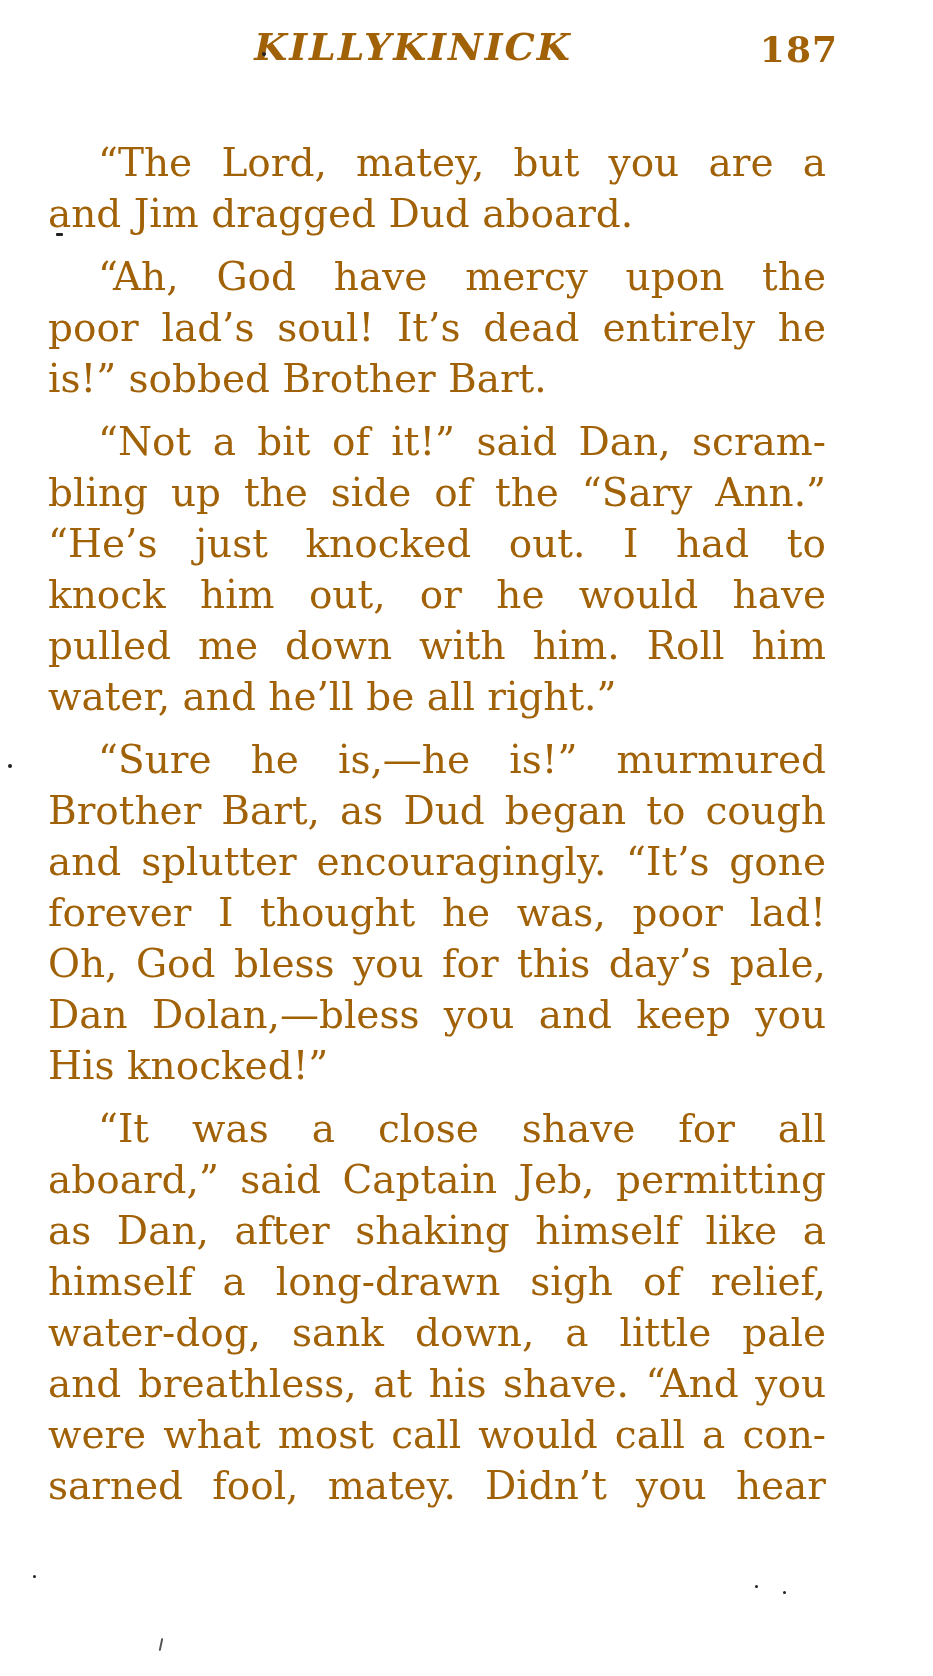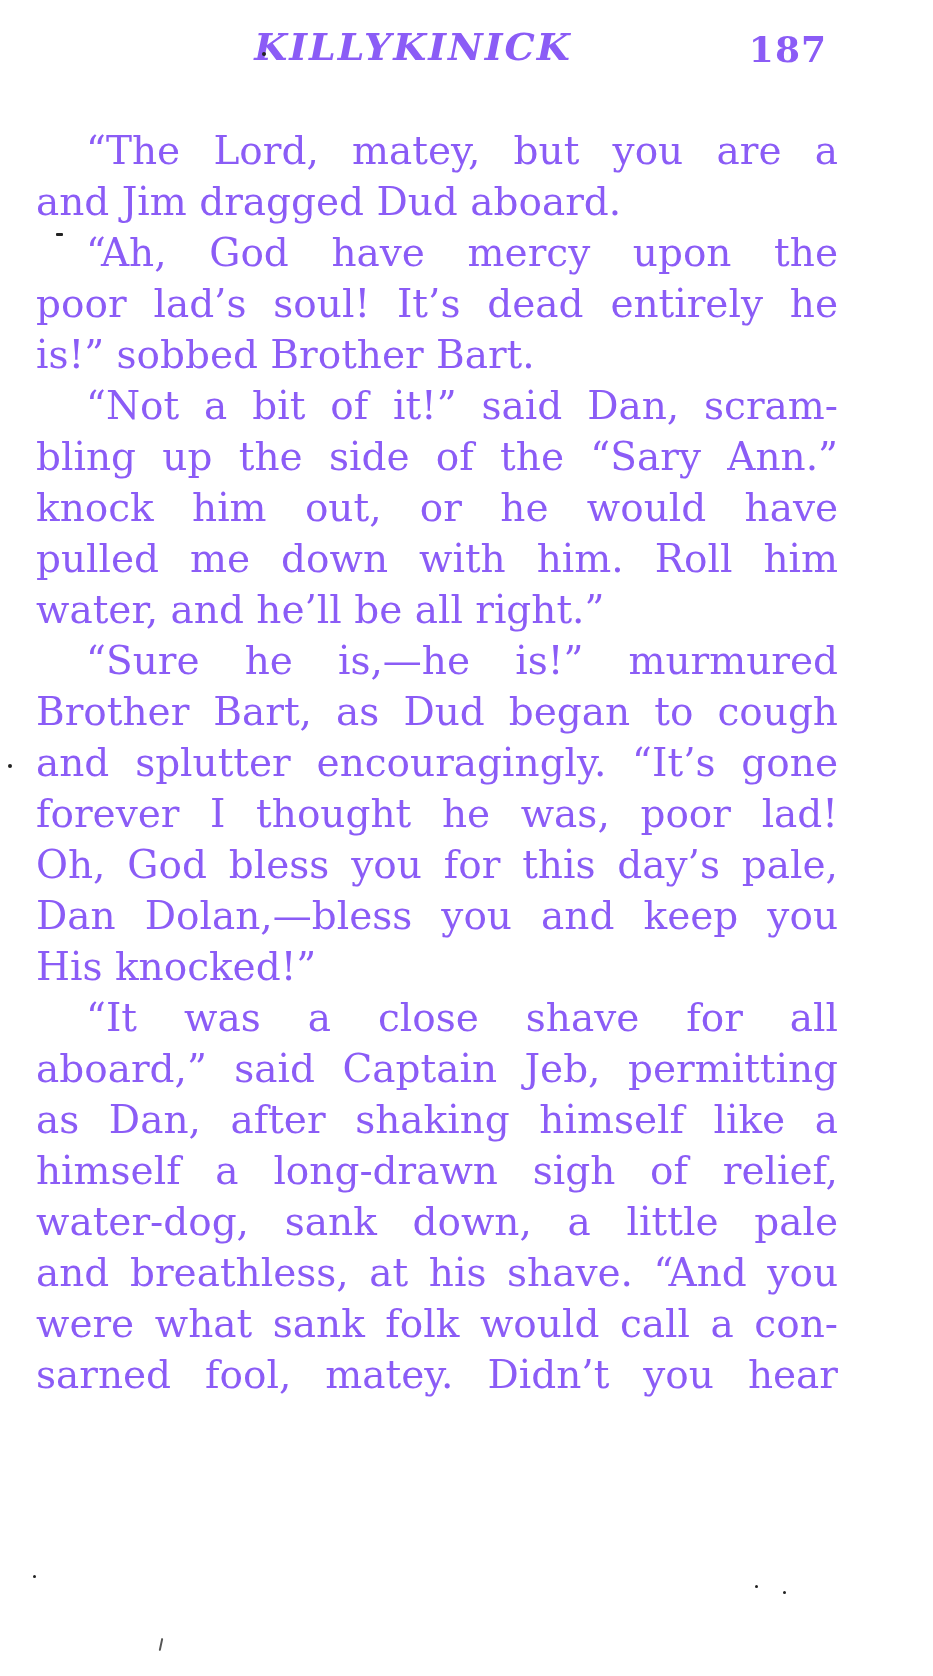--- a/index.html
+++ b/index.html
@@ -5,21 +5,21 @@
   html, body {
     margin: 0;
     padding: 0;
     background: #ffffff;
   }
   .page {
     position: relative;
     width: 933px;
     height: 1676px;
     background: #ffffff;
-    color: #8b5cf6;
+    color: #a16207;
     font-family: "DejaVu Serif", serif;
     overflow: hidden;
   }
   .running-header {
     position: absolute;
     top: 24px;
     left: 36px;
     width: 802px;
     height: 48px;
   }
@@ -30,37 +30,37 @@
     top: 0;
     font-style: italic;
     font-weight: bold;
     font-size: 38px;
     line-height: 46px;
     letter-spacing: 2px;
     white-space: nowrap;
   }
   .page-number {
     position: absolute;
-    right: 11px;
+    right: 0;
     top: 3px;
     font-weight: bold;
     font-size: 36px;
     line-height: 44px;
     letter-spacing: 1px;
   }
   .body-text {
     position: absolute;
     top: 125px;
     left: 36px;
     width: 802px;
     font-size: 39px;
     line-height: 51px;
   }
   .paragraph {
-    margin: 0;
+    margin: 12px;
   }
   .line {
     text-align: justify;
     text-align-last: justify;
     white-space: normal;
   }
   .line.indent {
     text-indent: 50px;
   }
   .line.last {
@@ -97,41 +97,42 @@
         <div class="line last">and Jim dragged Dud aboard.</div>
       </div>
       <div class="paragraph">
         <div class="line indent">“Ah, God have mercy upon the</div>
         <div class="line">poor lad’s soul! It’s dead entirely he</div>
         <div class="line last">is!” sobbed Brother Bart.</div>
       </div>
       <div class="paragraph">
         <div class="line indent">“Not a bit of it!” said Dan, scram-</div>
         <div class="line">bling up the side of the “Sary Ann.”</div>
+        <div class="line">“He’s just knocked out. I had to</div>
         <div class="line">knock him out, or he would have</div>
         <div class="line">pulled me down with him. Roll him</div>
         <div class="line last">water, and he’ll be all right.”</div>
       </div>
       <div class="paragraph">
         <div class="line indent">“Sure he is,—he is!” murmured</div>
         <div class="line">Brother Bart, as Dud began to cough</div>
         <div class="line">and splutter encouragingly.  “It’s gone</div>
         <div class="line">forever I thought he was, poor lad!</div>
         <div class="line">Oh, God bless you for this day’s pale,</div>
         <div class="line">Dan Dolan,—bless you and keep you</div>
         <div class="line last">His knocked!”</div>
       </div>
       <div class="paragraph">
         <div class="line indent">“It was a close shave for all</div>
         <div class="line">aboard,” said Captain Jeb, permitting</div>
         <div class="line">as Dan, after shaking himself like a</div>
         <div class="line">himself a long-drawn sigh of relief,</div>
         <div class="line">water-dog, sank down, a little pale</div>
         <div class="line">and breathless, at his shave. “And you</div>
-        <div class="line">were what sank folk would call a con-</div>
+        <div class="line">were what most call would call a con-</div>
         <div class="line">sarned fool, matey. Didn’t you hear</div>
       </div>
     </div>
 
   <div class="speck" style="left:262px; top:52px; width:4px; height:4px;"></div>
   <div class="speck dash" style="left:56px; top:233px; width:7px; height:3px;"></div>
   <div class="speck" style="left:8px; top:764px; width:4px; height:4px;"></div>
   <div class="speck" style="left:33px; top:1575px; width:3px; height:3px;"></div>
   <div class="speck" style="left:755px; top:1585px; width:3px; height:3px;"></div>
   <div class="speck" style="left:783px; top:1591px; width:3px; height:3px;"></div>

